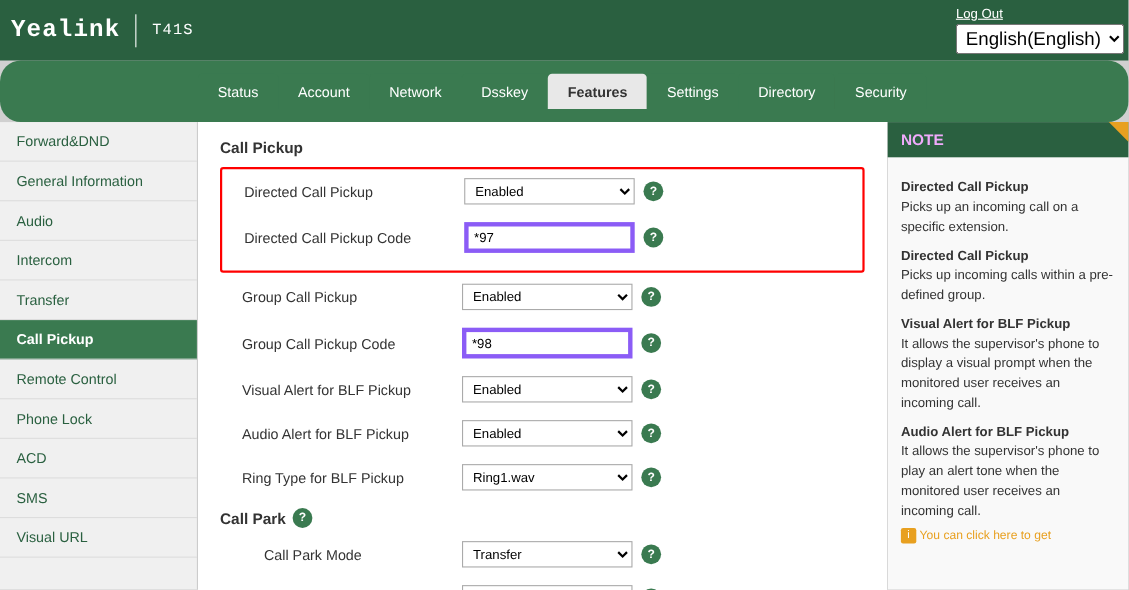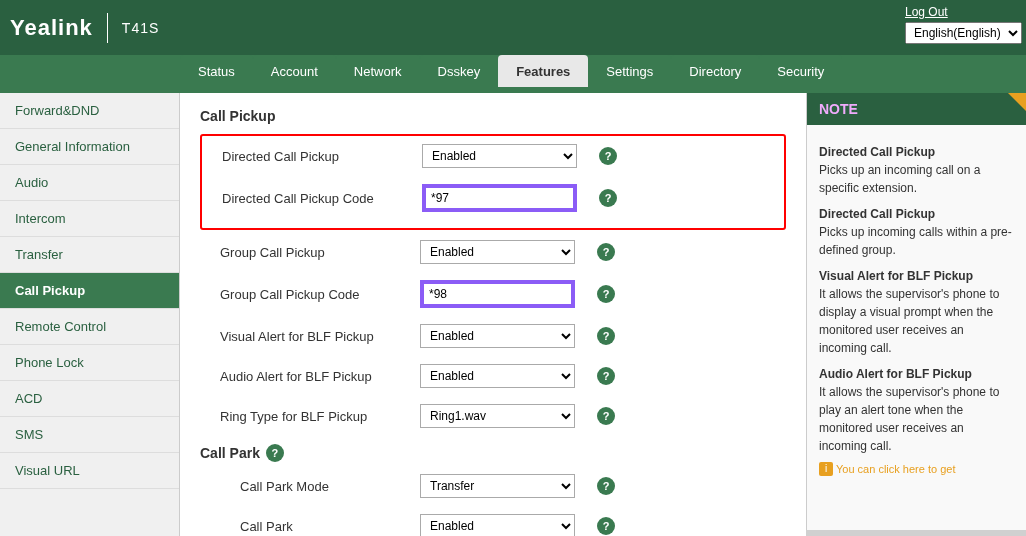--- a/index.html
+++ b/index.html
@@ -1,47 +1,47 @@
 <!DOCTYPE html>
 <html><head>
   <meta charset="utf-8">
   <style>
     * { box-sizing: border-box; margin: 0; padding: 0; }
     body { font-family: Arial, sans-serif; font-size: 13px; background: #d0d0d0; width: 1026px; height: 536px; overflow: hidden; }
 
     
     .header { background: #2a6040; height: 55px; display: flex; align-items: center; padding: 0 10px; position: relative; }
-    .logo { color: white; font-size: 22px; font-weight: bold; letter-spacing: 1px; display: flex; align-items: center; gap: 6px; }
+    .logo { color: white; font-size: 22px; font-weight: bold; letter-spacing: 1px; display: flex; align-items: center; gap: 6px; font-family: Liberation Mono, monospace; }
     .logo-divider { width: 1px; height: 30px; background: white; margin: 0 8px; }
     .logo-model { font-size: 14px; font-weight: normal; }
     .top-right { position: absolute; right: 4px; top: 5px; display: flex; flex-direction: column; gap: 3px; }
     .logout-link { color: white; font-size: 12px; text-decoration: underline; cursor: pointer; }
-    .lang-select { font-size: 12px; padding: 2px 4px; }
-
-    
-    .nav-tabs { background: #3a7a50; display: flex; align-items: flex-start; padding: 0 0 0 180px; height: 38px; }
+    .lang-select { font-size: 17px; padding: 2px 4px; }
+
+    
+    .nav-tabs { background: #3a7a50; display: flex; align-items: center; padding: 0 0 0 180px; height: 56px; border-radius: 19px; }
     .nav-tab { padding: 6px 18px; color: white; font-size: 13px; cursor: pointer; border-radius: 4px 4px 0 0; background: #3a7a50; border: none; height: 32px; display: flex; align-items: center; }
     .nav-tab.active { background: #e8e8e8; color: #333; font-weight: bold; border-radius: 4px 4px 0 0; }
 
     
     .main { display: flex; height: calc(536px - 93px); }
 
     
     .sidebar { width: 180px; background: #f0f0f0; border-right: 1px solid #ccc; padding: 0; }
     .sidebar-item { padding: 10px 15px; color: #2a6040; cursor: pointer; border-bottom: 1px solid #ddd; font-size: 13px; }
     .sidebar-item.active { background: #3a7a50; color: white; font-weight: bold; }
 
     
     .content { flex: 1; background: white; padding: 15px 20px; overflow-y: auto; }
 
     .section-title { font-size: 14px; font-weight: bold; color: #333; margin-bottom: 10px; }
 
     .field-row { display: flex; align-items: center; margin-bottom: 8px; padding: 4px 0; }
     .field-label { width: 220px; font-size: 13px; color: #333; padding-left: 20px; }
-    .field-control { display: flex; align-items: center; gap: 22px; }
+    .field-control { display: flex; align-items: center; gap: 8px; }
     .field-select { width: 155px; padding: 3px 5px; border: 1px solid #aaa; background: white; font-size: 12px; cursor: pointer; }
     .field-input { width: 155px; padding: 3px 5px; border: 4px solid #8b5cf6; font-size: 12px; }
     .help-icon { width: 18px; height: 18px; background: #3a7a50; color: white; border-radius: 50%; display: flex; align-items: center; justify-content: center; font-size: 11px; font-weight: bold; cursor: pointer; flex-shrink: 0; }
 
     .highlighted-box { border: 2px solid red; border-radius: 3px; margin-bottom: 6px; padding: 4px 0; }
     .highlighted-row { display: flex; align-items: center; padding: 4px 0; }
 
     .subsection-title { font-size: 14px; font-weight: bold; color: #333; margin: 12px 0 8px 0; display: flex; align-items: center; gap: 6px; }
 
     

